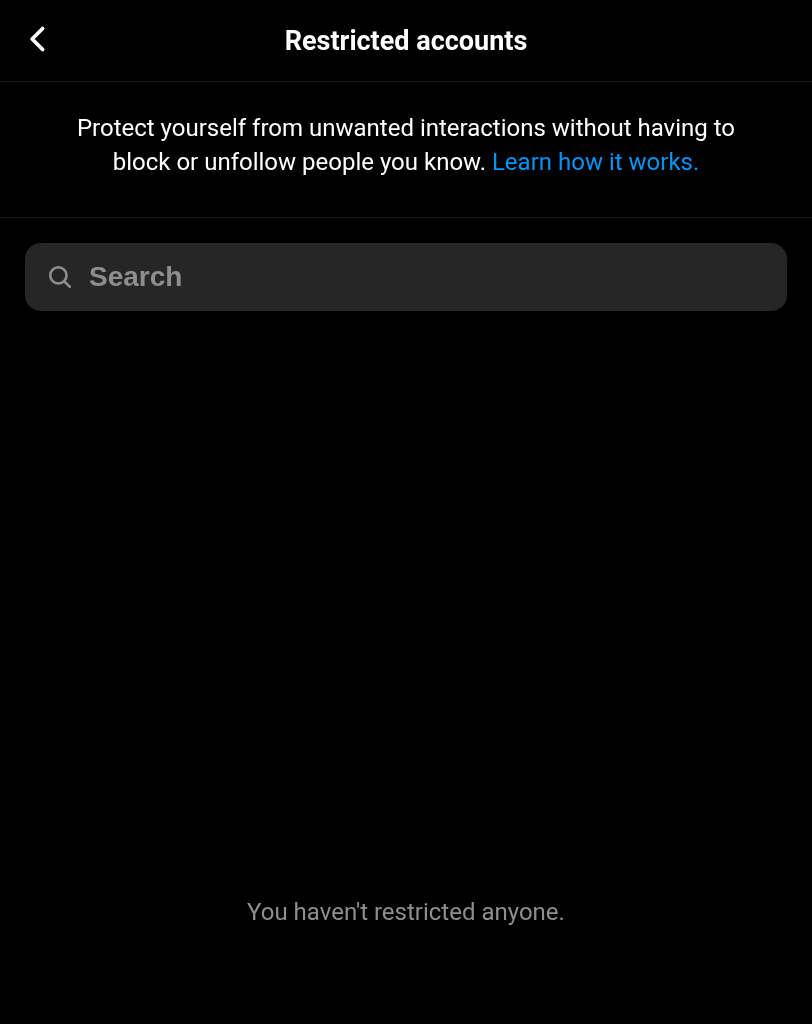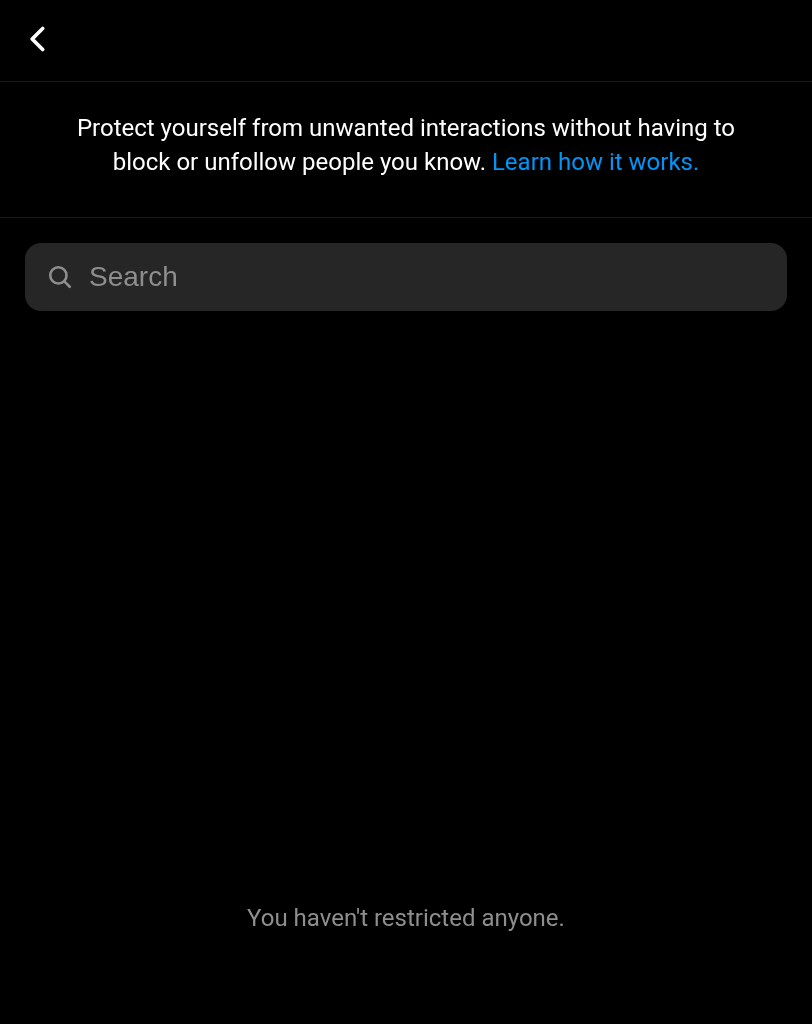--- a/index.html
+++ b/index.html
@@ -83,28 +83,28 @@
       width: 26px;
       height: 26px;
     }
     .search-input {
       flex: 1;
       background: transparent;
       border: none;
       outline: none;
       font-size: 28px;
       color: #ffffff;
-      font-weight: 400;
+      font-weight: 700;
     }
     .search-input::placeholder {
       color: #8e8e8e;
     }
     .empty-state {
       position: absolute;
-      bottom: 92px;
+      bottom: 98px;
       left: 0;
       right: 0;
       text-align: center;
     }
     .empty-state-text {
       font-size: 24px;
       color: #8e8e8e;
       font-weight: 400;
     }
   </style>
@@ -112,20 +112,21 @@
 <body>
 
 <div class="header">
   <button class="back-button">
     <span>
       <svg viewBox="0 0 24 24" fill="none" stroke="#ffffff" stroke-width="3.2" stroke-linecap="round" stroke-linejoin="round">
         <polyline points="16 3 7 12 16 21"></polyline>
       </svg>
     </span>
   </button>
+  <h1 class="header-title">Restricted accounts</h1>
 </div>
 
 <div class="description-section">
   <p class="description-text">
     <span>Protect yourself from unwanted interactions without having to block or unfollow people you know. </span><span class="learn-link">Learn how it works.</span>
   </p>
 </div>
 
 <div class="search-section">
   <div class="search-container">

